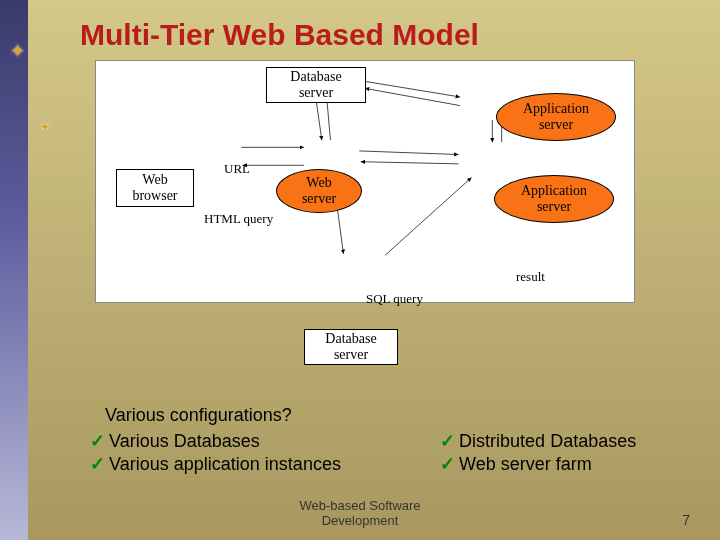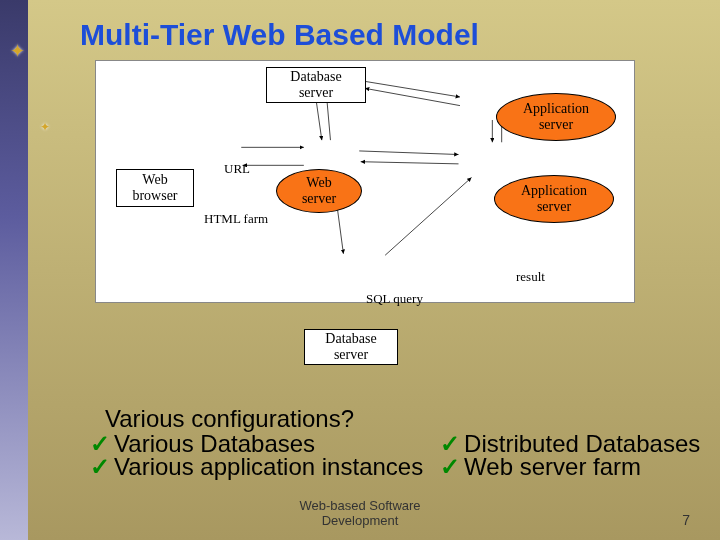--- a/index.html
+++ b/index.html
@@ -10,21 +10,21 @@
     font-family: Arial, sans-serif;
     position: relative;
     overflow: hidden;
   }
   .title {
     position: absolute;
     top: 18px;
     left: 80px;
     font-size: 30px;
     font-weight: bold;
-    color: #1d4ed8;
+    color: #b91c1c;
   }
   .diagram-area {
     position: absolute;
     top: 60px;
     left: 95px;
     width: 540px;
     height: 243px;
     background: #fff;
     border: 1px solid #888;
   }
@@ -59,21 +59,21 @@
     text-align: center;
   }
   svg.arrows {
     position: absolute;
     top: 0; left: 0;
     width: 100%; height: 100%;
     pointer-events: none;
   }
   .body-text {
     position: absolute;
-    font-size: 24px;
+    font-size: 18px;
     color: #000;
   }
   .check {
     color: #008800;
     font-weight: bold;
     margin-right: 4px;
   }
   .footer {
     position: absolute;
     bottom: 12px;
@@ -146,21 +146,21 @@
   <div class="box" style="left:20px; top:108px; width:78px; height:38px; white-space:pre;">Web
 browser</div>
   <div class="oval" style="left:180px; top:108px; width:86px; height:44px; white-space:pre;">Web
 server</div>
   <div class="oval" style="left:398px; top:114px; width:120px; height:48px; white-space:pre;">Application
 server</div>
   <div class="box" style="left:208px; top:268px; width:94px; height:36px; white-space:pre;">Database
 server</div>
 
   <div class="dlabel" style="left:128px; top:100px;">URL</div>
-  <div class="dlabel" style="left:108px; top:150px;">HTML farm</div>
+  <div class="dlabel" style="left:108px; top:150px;">HTML query</div>
   <div class="dlabel" style="left:270px; top:230px;">SQL query</div>
   <div class="dlabel" style="left:420px; top:208px;">result</div>
 </div>
 
 <div class="body-text" style="left:105px; top:405px;">Various configurations?</div>
 
 <div class="body-text" style="left:90px; top:430px;">
   <span class="check">✓</span><span>Various Databases</span>
 </div>
 <div class="body-text" style="left:90px; top:453px;">

